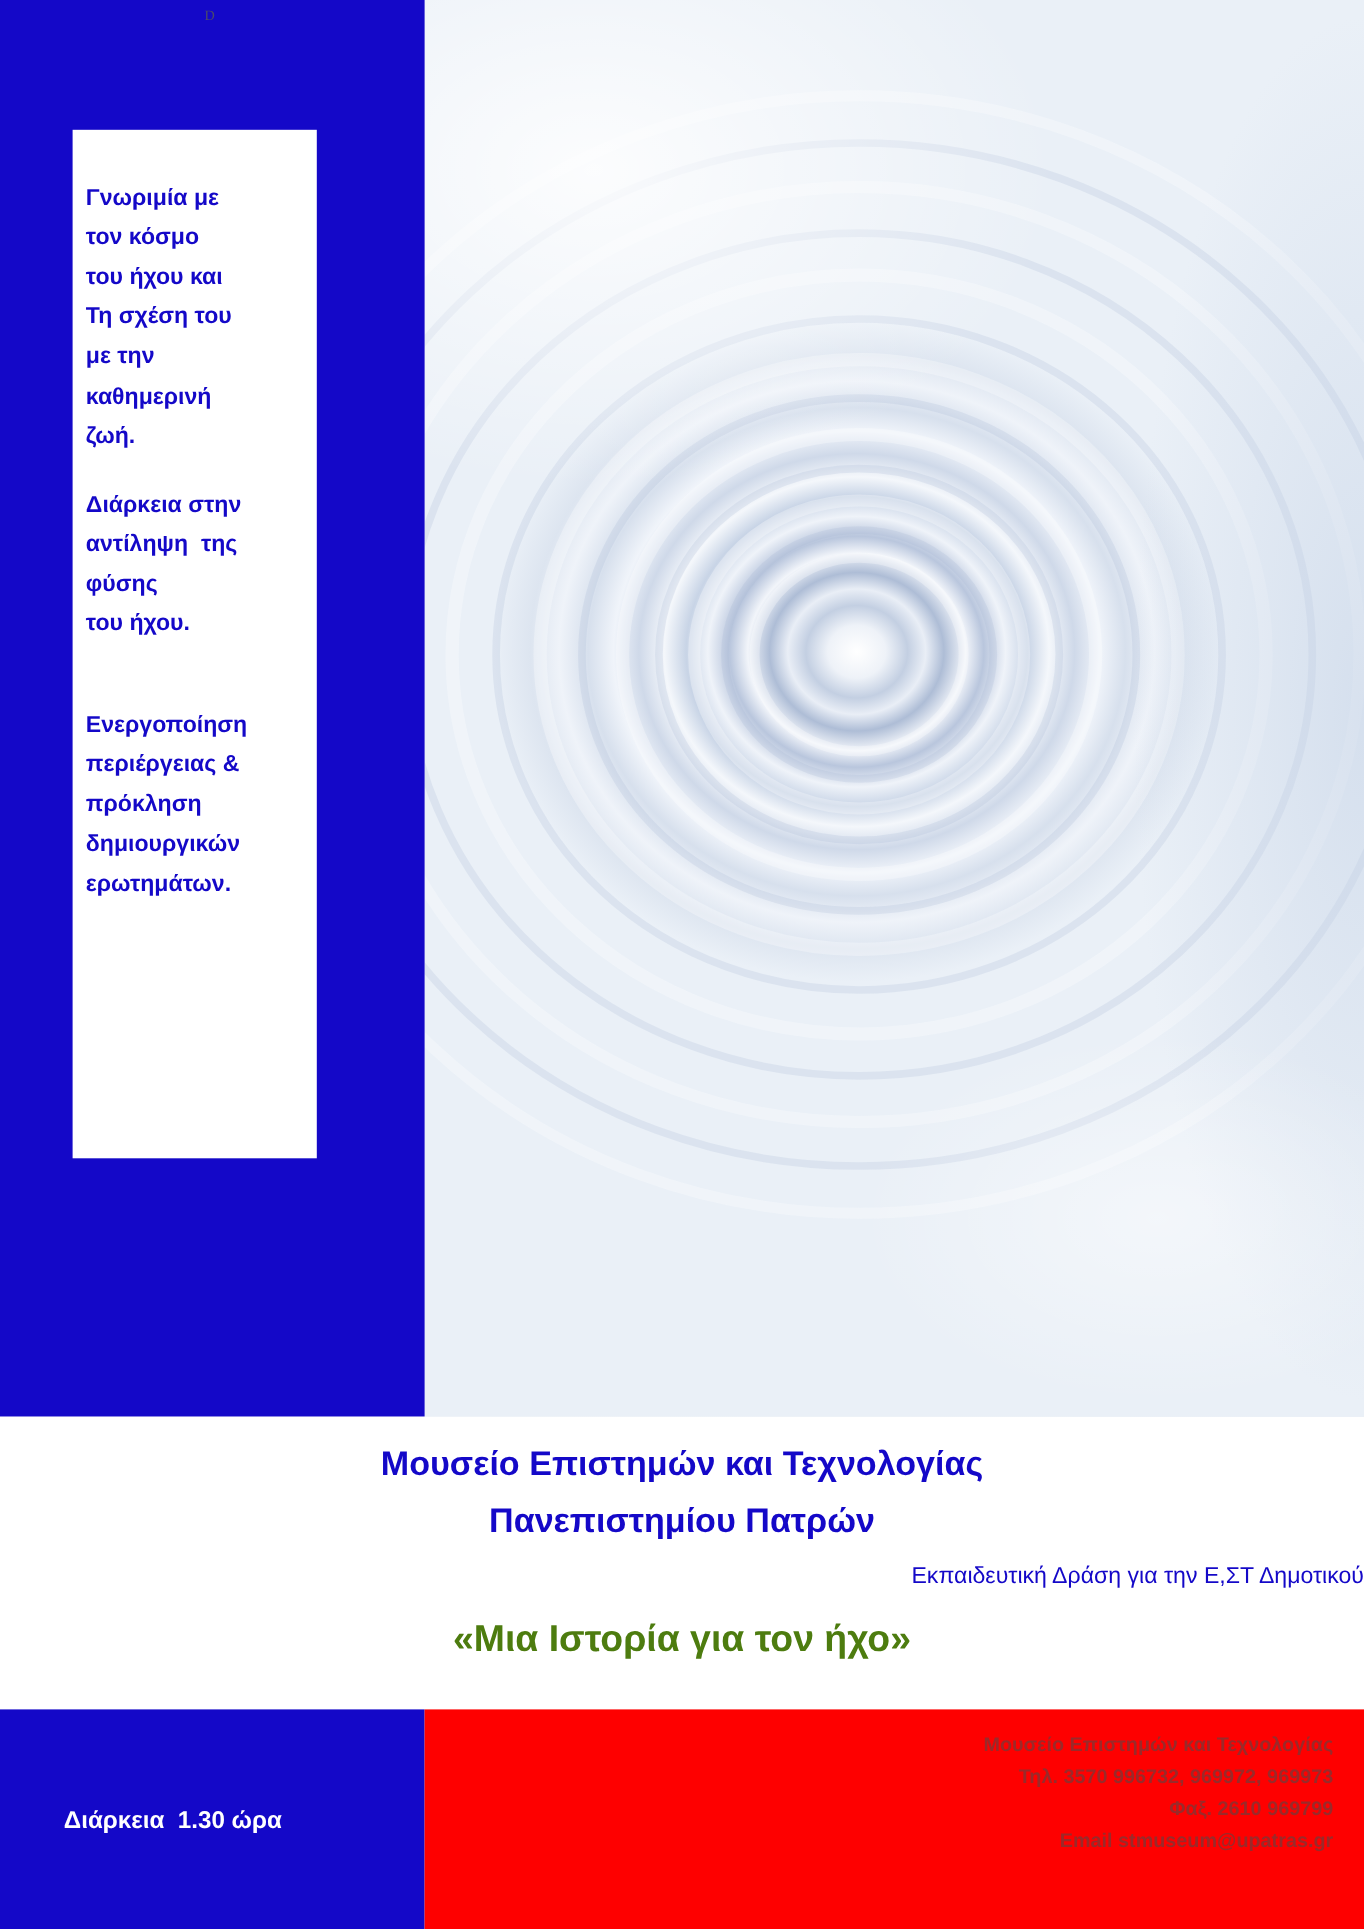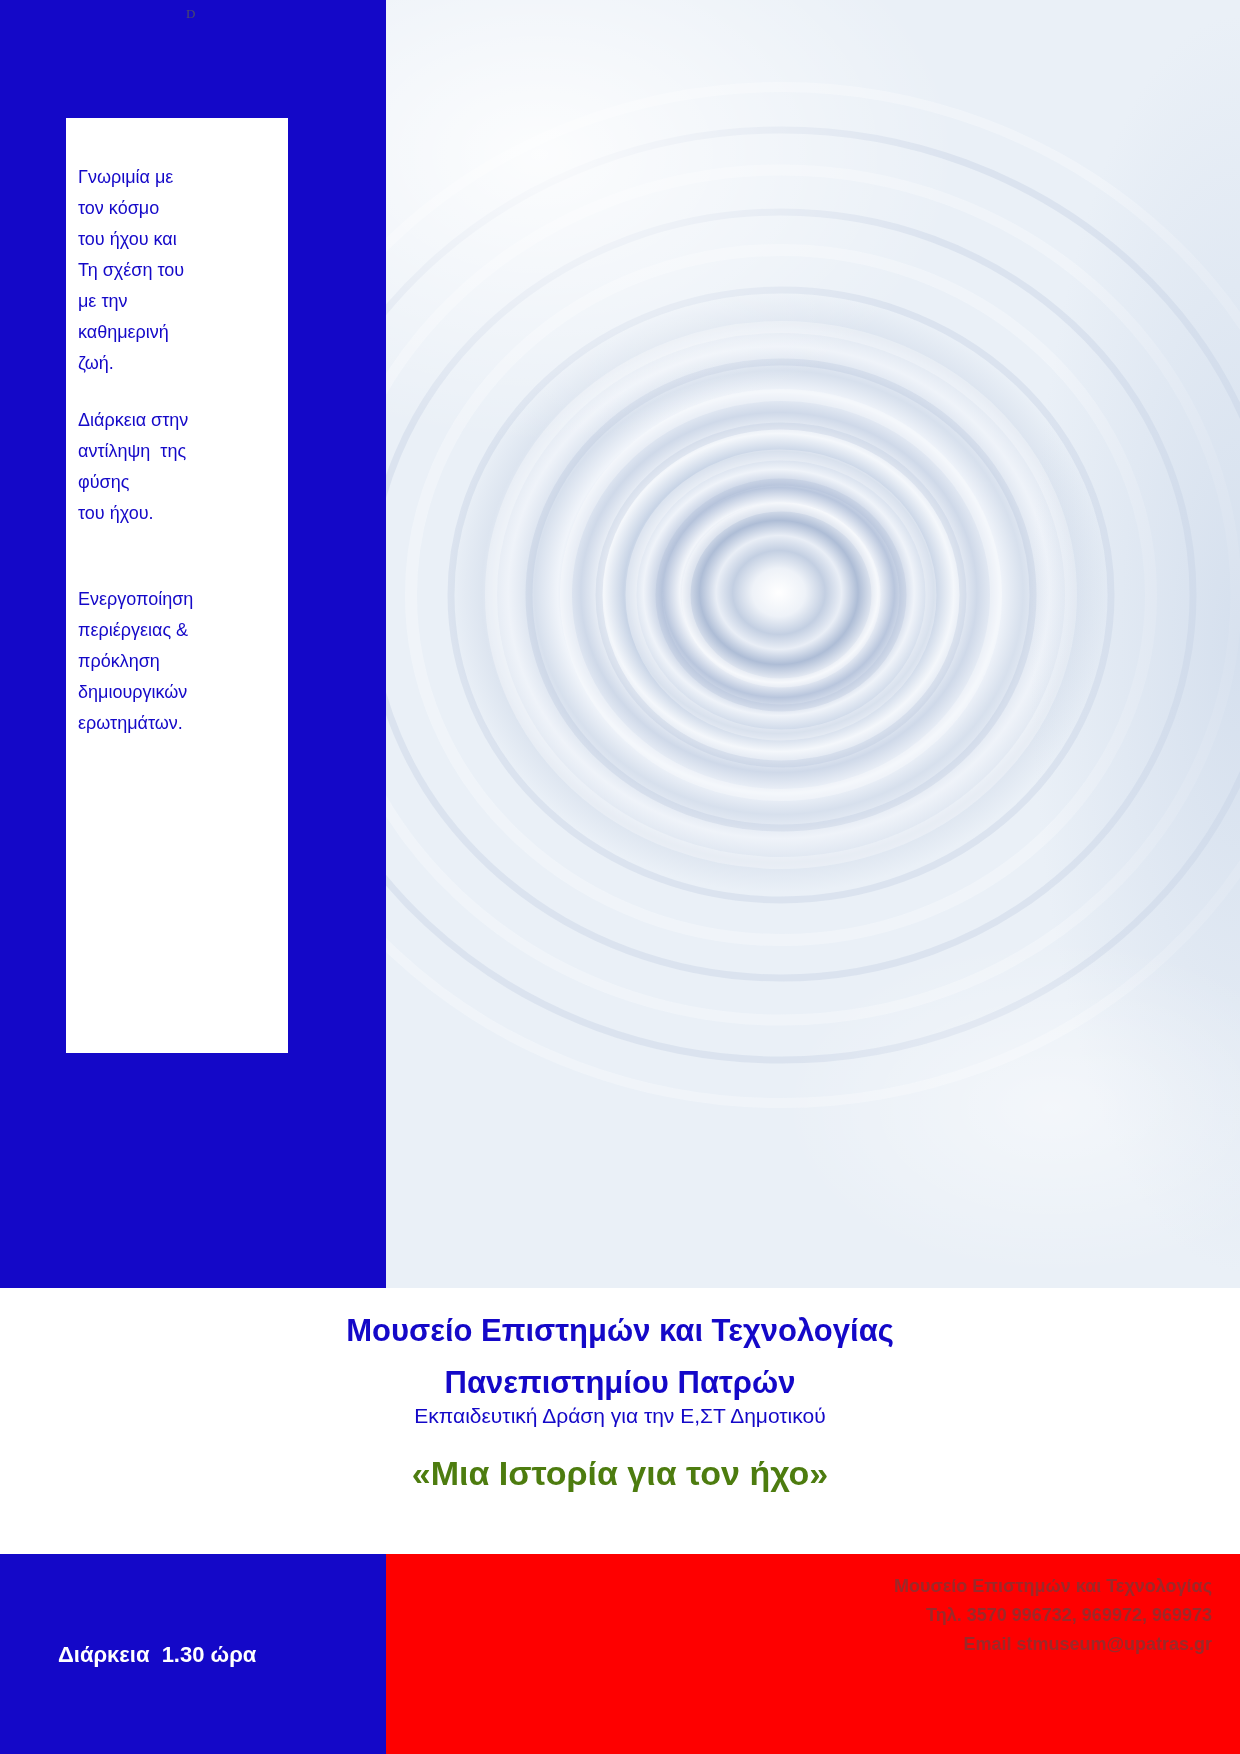--- a/index.html
+++ b/index.html
@@ -98,22 +98,22 @@
     left: 66px;
     top: 118px;
     width: 222px;
     height: 935px;
     background: #ffffff;
     box-sizing: border-box;
     padding: 44px 16px 12px 12px;
   }
   .tb-line {
     color: #1408c8;
-    font-weight: normal;
-    font-size: 18px;
+    font-weight: bold;
+    font-size: 21px;
     line-height: 1.72;
     white-space: pre;
   }
   .tb-gap { height: 26px; }
   .tb-gap-lg { height: 56px; }
 
   
   .mid {
     position: absolute;
     left: 0;
@@ -126,21 +126,22 @@
   .mus-title {
     color: #1408c8;
     font-weight: bold;
     font-size: 31px;
     line-height: 1.34;
     margin-top: 22px;
   }
   .mus-sub {
     color: #1408c8;
     font-size: 21px;
-    margin-top: 1px;
+    margin-top: 18px;
+    text-align: right;
   }
   .mus-big {
     color: #4d7c0f;
     font-weight: bold;
     font-size: 34px;
     margin-top: 26px;
   }
 
   
   .bottom {
@@ -251,17 +252,18 @@
     <div class="mus-big">«Μια Ιστορία για τον ήχο»</div>
   </div>
 
   <div class="bottom">
     <div class="bottom-blue"></div>
     <div class="bottom-red"></div>
     <div class="duration">Διάρκεια  1.30 ώρα</div>
     <div class="contact">
       <div>Μουσείο Επιστημών και Τεχνολογίας</div>
       <div>Τηλ. 3570 996732, 969972, 969973</div>
+      <div>Φαξ. 2610 969799</div>
       <div>Email stmuseum@upatras.gr</div>
     </div>
   </div>
 
 </div>
 
 </body></html>

